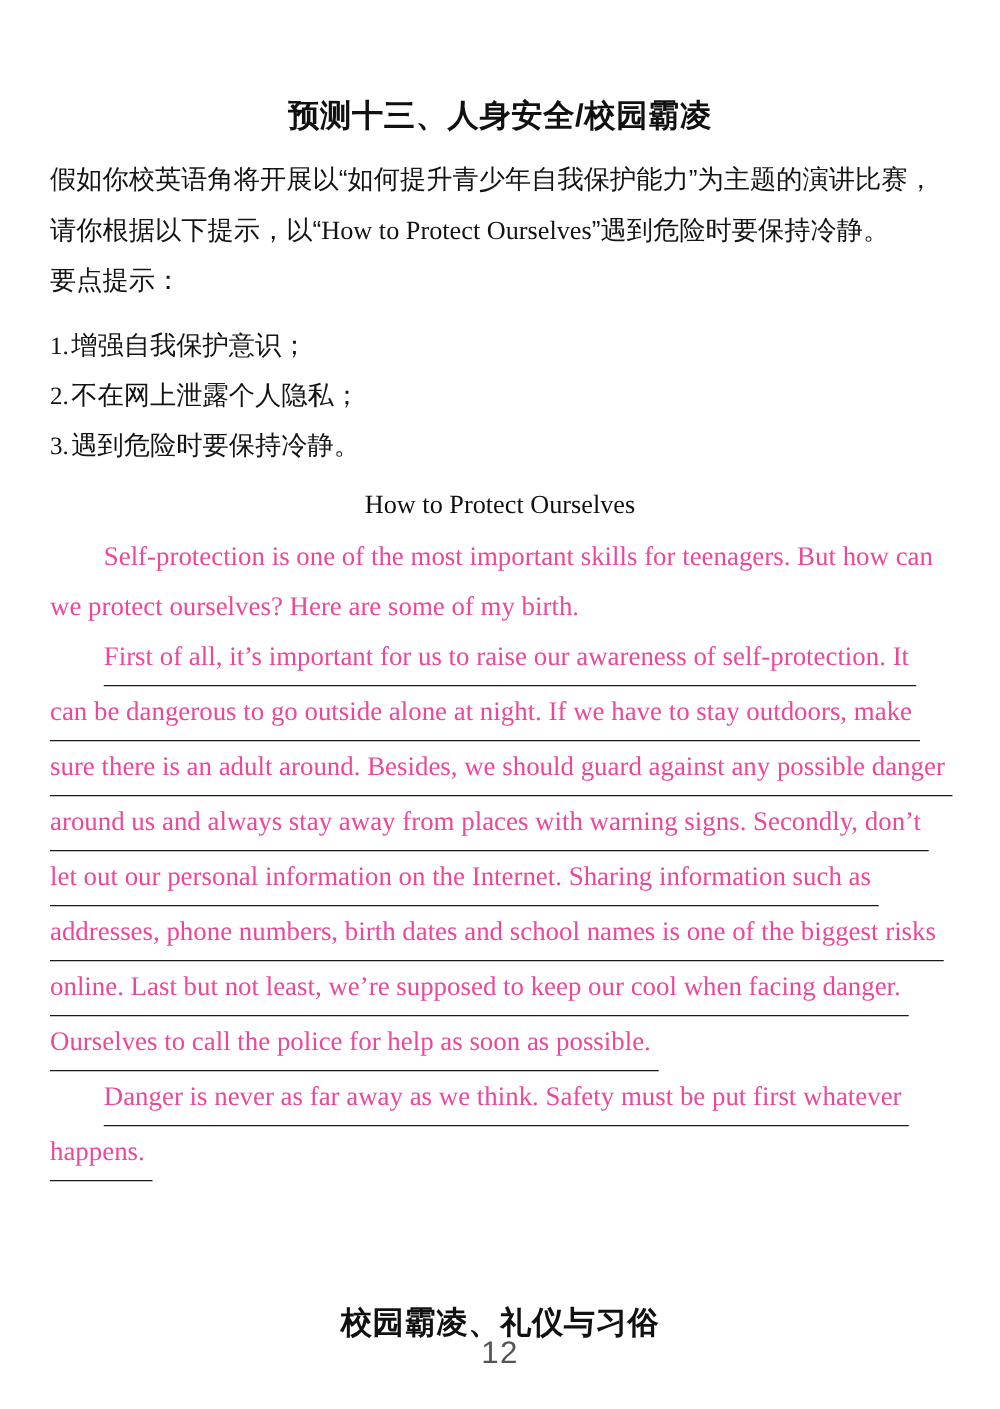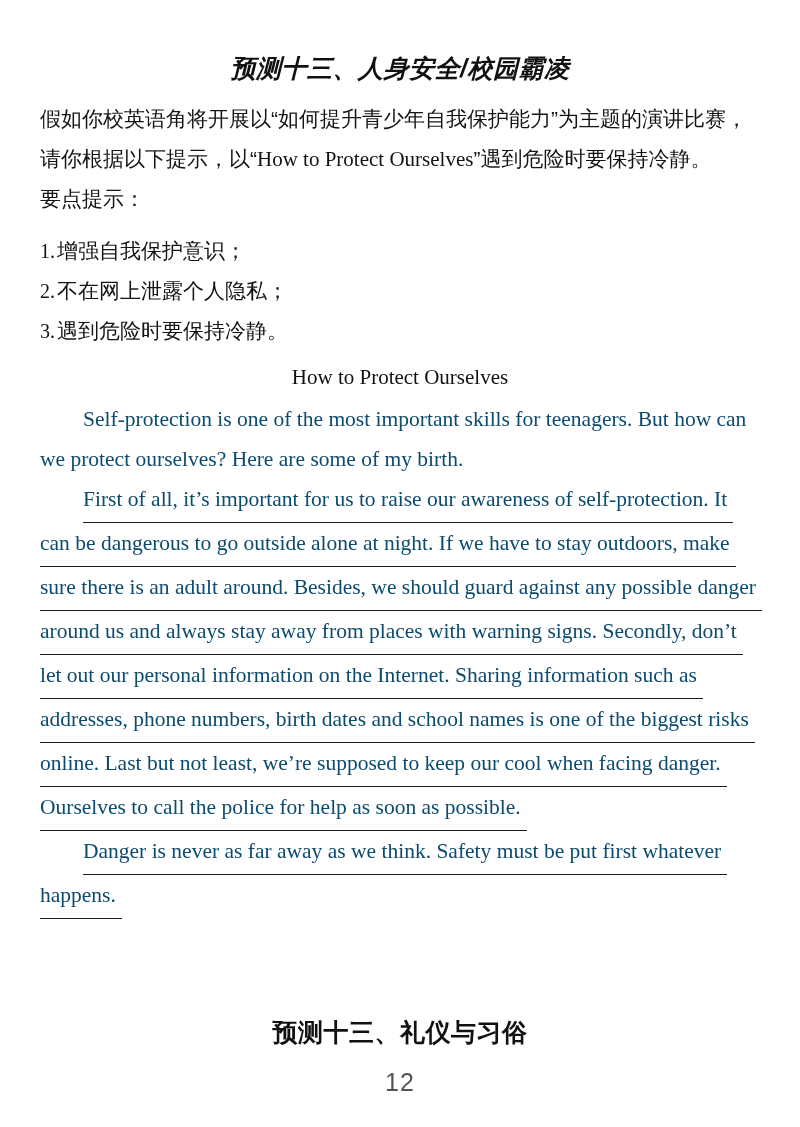--- a/index.html
+++ b/index.html
@@ -27,23 +27,22 @@
 
   
   .section-title {
     text-align: center;
     font-family: "Liberation Sans", "DejaVu Sans", sans-serif;
     font-weight: bold;
     font-size: 25px;
     letter-spacing: 0.5px;
     color: #111;
     margin: 0;
-    padding-top: 51px;
+    padding-top: 76px;
     line-height: 34px;
-    font-style: italic;
   }
 
   .section-title-next {
     text-align: center;
     font-family: "Liberation Sans", "DejaVu Sans", sans-serif;
     font-weight: bold;
     font-size: 25px;
     letter-spacing: 0.5px;
     color: #111;
     margin: 0;
@@ -93,21 +92,21 @@
     color: #111;
   }
 
   .essay {
     margin-top: 2px;
   }
   .essay-line {
     font-family: "Liberation Serif", "DejaVu Serif", serif;
     font-size: 21.5px;
     line-height: 40px;
-    color: #0c4a6e;
+    color: #ec4899;
     white-space: nowrap;
   }
   .essay-line.indent {
     padding-left: 43px;
   }
   
   .essay-line.u > span {
     display: inline-block;
     border-bottom: 1.6px solid #1a1a1a;
     padding-right: 6px;
@@ -200,17 +199,17 @@
       <span>Danger is never as far away as we think. Safety must be put first whatever</span>
     </div>
     <div class="essay-line u">
       <span>happens.</span>
     </div>
 
   </div>
 
   <div class="gap-before-next"></div>
 
-  <h2 class="section-title-next">预测十三、礼仪与习俗</h2>
+  <h2 class="section-title-next">校园霸凌、礼仪与习俗</h2>
 
   <div class="page-number">12</div>
 
 </div>
 
 </body></html>

